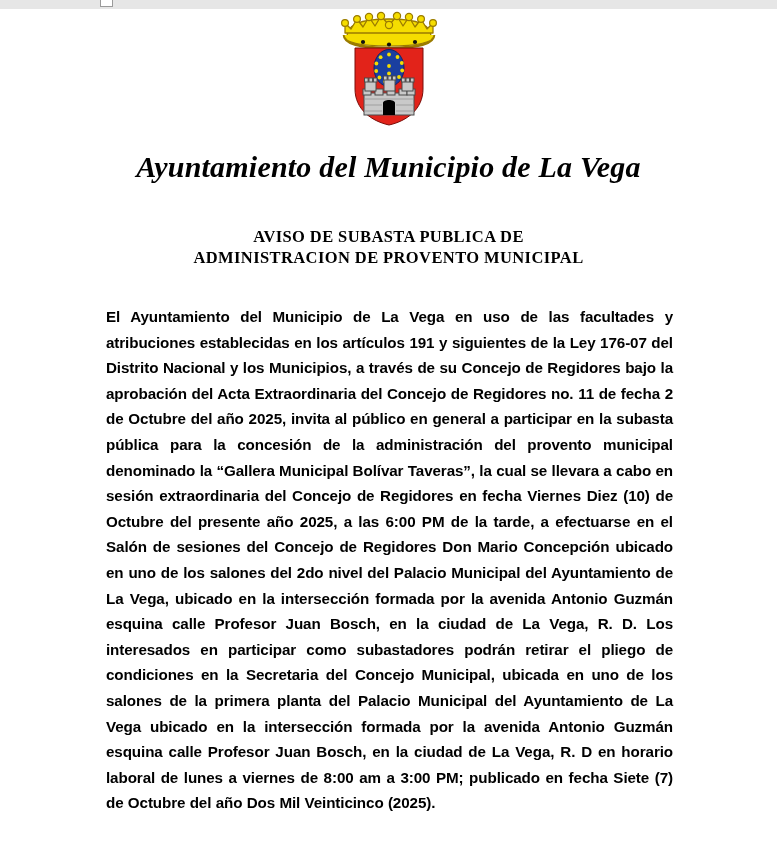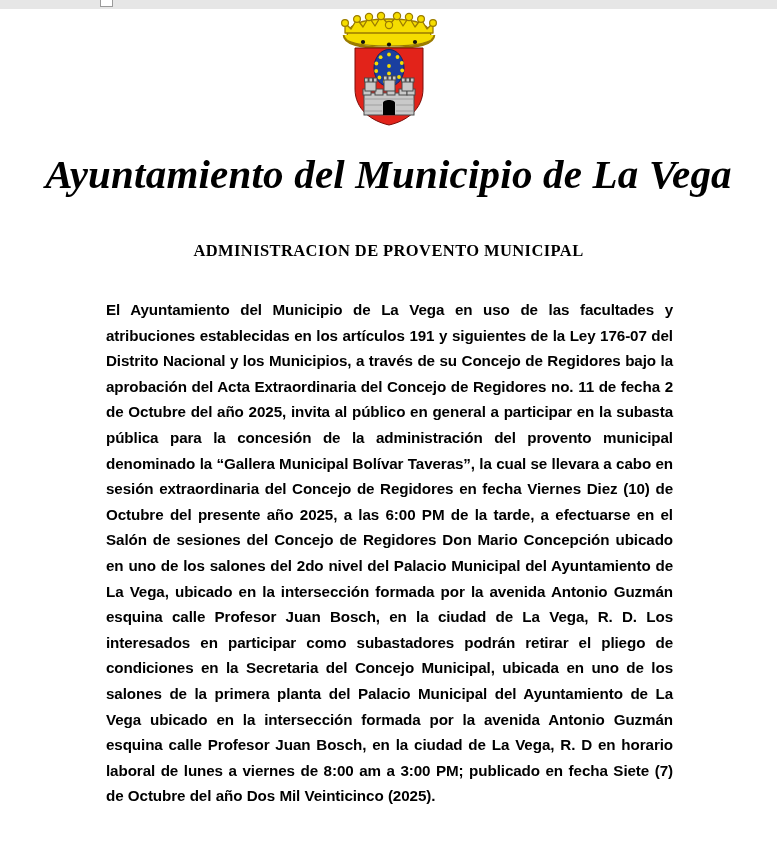--- a/index.html
+++ b/index.html
@@ -56,21 +56,21 @@
     display: inline-block;
     line-height: 0;
   }
 
   
   .org-title {
     text-align: center;
     font-family: "Liberation Serif", "DejaVu Serif", serif;
     font-style: italic;
     font-weight: bold;
-    font-size: 41px;
+    font-size: 30px;
     letter-spacing: 0.2px;
     margin-top: 17px;
     color: #000;
     white-space: nowrap;
   }
 
   .notice-heading {
     text-align: center;
     font-family: "Liberation Serif", "DejaVu Serif", serif;
     font-weight: bold;
@@ -179,20 +179,21 @@
           <line x1="35" y1="100" x2="53" y2="100"></line>
           <line x1="67" y1="100" x2="85" y2="100"></line>
         </g>
       </svg>
     </span>
   </div>
 
   <div class="org-title">Ayuntamiento del Municipio de La Vega</div>
 
   <div class="notice-heading">
+    <span class="line1">AVISO DE SUBASTA PUBLICA DE</span>
     <span class="line2">ADMINISTRACION DE PROVENTO MUNICIPAL</span>
   </div>
 
   <div class="body-copy">
     <span>El Ayuntamiento del Municipio de La Vega en uso de las facultades y atribuciones establecidas en los artículos 191 y siguientes de la Ley 176-07 del Distrito Nacional y los Municipios, a través de su Concejo de Regidores bajo la aprobación del Acta Extraordinaria del Concejo de Regidores no. 11  de fecha 2 de Octubre del año 2025, invita al público en general a participar en la subasta pública para la concesión de la administración del provento municipal denominado la “Gallera Municipal Bolívar Taveras”, la cual se llevara a cabo en sesión extraordinaria del Concejo de Regidores en fecha Viernes  Diez (10) de Octubre del presente año 2025, a las 6:00 PM de la tarde, a efectuarse en el Salón de sesiones del Concejo de Regidores Don Mario Concepción ubicado en uno de los salones del 2do nivel del Palacio Municipal del Ayuntamiento de La Vega, ubicado en la intersección formada por la avenida Antonio Guzmán esquina calle Profesor Juan Bosch, en la ciudad de La Vega, R. D. Los interesados en participar como subastadores podrán retirar el pliego de condiciones en la </span><span class="u">Secretaria</span><span> del Concejo Municipal, ubicada en uno de los salones de la primera planta del Palacio Municipal del Ayuntamiento de La Vega ubicado en la intersección formada por la avenida Antonio Guzmán esquina calle Profesor Juan Bosch, en la ciudad de La Vega, R. D en horario laboral de lunes a viernes de 8:00 am a 3:00 PM; publicado en fecha Siete (7) de Octubre del año Dos Mil Veinticinco (2025).</span>
   </div>
 
 </div>
 
 </body></html>

